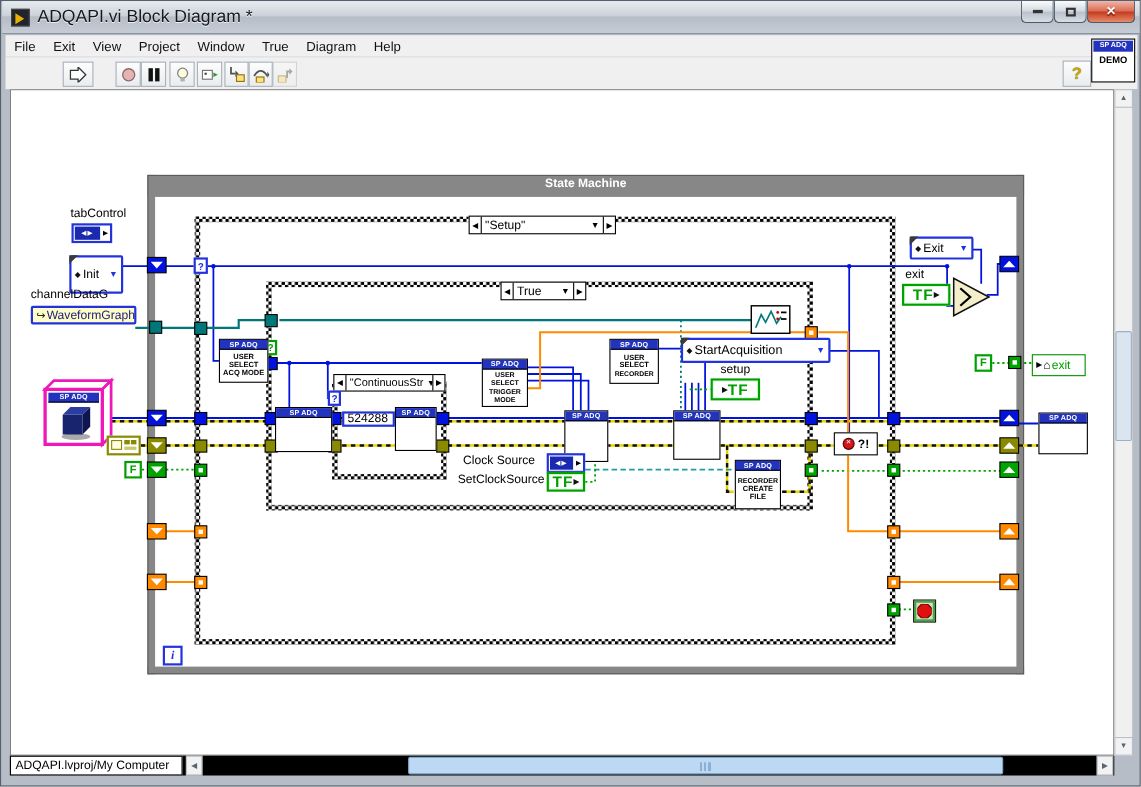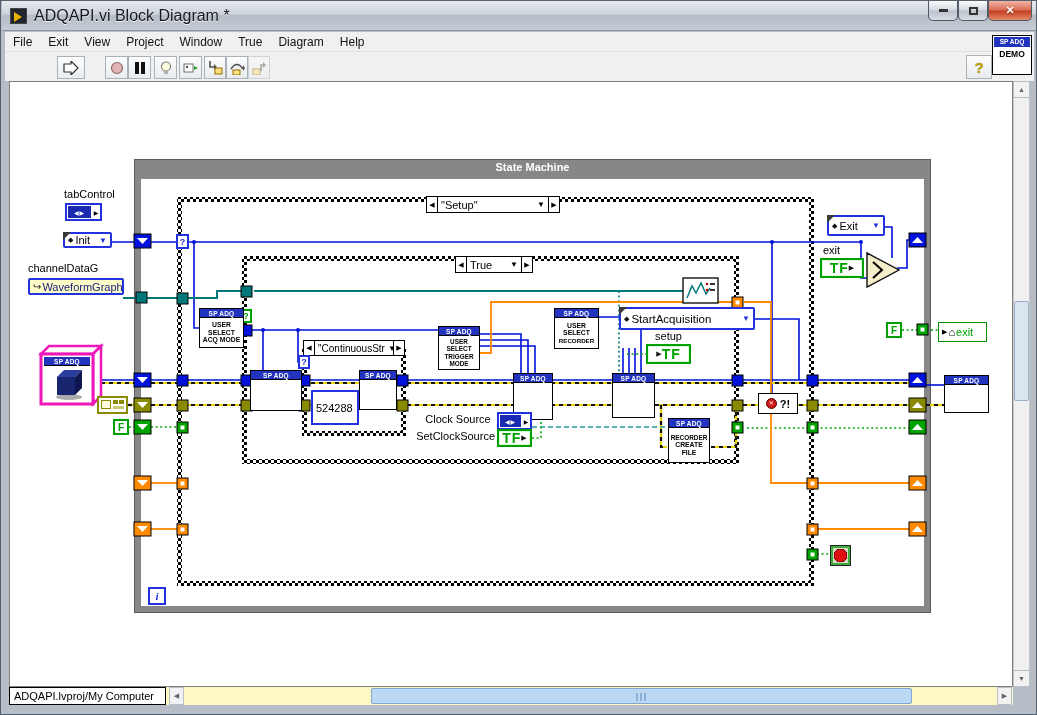--- a/index.html
+++ b/index.html
@@ -22,21 +22,21 @@
 .vi-icon{position:absolute;left:991px;top:34px;width:40px;height:40px;background:#fff;border:1px solid #000;padding:1px}
 .vi-icon .t{background:#2234bd;color:#fff;font-size:6.5px;font-weight:bold;text-align:center;height:10px;line-height:10px}
 .vi-icon .b{color:#000;font-size:8.5px;font-weight:bold;text-align:center;margin-top:2px}
 
 .canvas{position:absolute;left:8px;top:80px;width:1004px;height:606px;background:#fff;border:1px solid #808080}
 svg.layer{position:absolute;left:0;top:0;width:1037px;height:715px}
 
 .vscroll{position:absolute;left:1012px;top:80px;width:17px;height:606px;background:#f0f0f0;border:1px solid #c8c8c8}
 .sbtn{position:absolute;background:#f2f2f2;border:1px solid #b8bfc8;color:#5a6470;font-size:7px;display:flex;align-items:center;justify-content:center}
 .vthumb{position:absolute;left:1013px;top:300px;width:15px;height:100px;background:#dbe5f0;border:1px solid #9ab0c8;border-radius:2px}
-.hbar{position:absolute;left:8px;top:686px;width:1004px;height:18px;background:#fef9c3}
+.hbar{position:absolute;left:8px;top:686px;width:1004px;height:18px;background:#000000}
 .ctxbox{position:absolute;left:0;top:0;width:157px;height:18px;background:#fff;border:1px solid #000;font-size:11px;line-height:16px;padding-left:4px;color:#000;white-space:nowrap;overflow:hidden}
 .hthumb{position:absolute;left:362px;top:1px;width:541px;height:16px;background:#bdd8f2;border:1px solid #7fa7cf;border-radius:2px}
 .hgrip{position:absolute;left:50%;top:4px;width:12px;height:8px;margin-left:-6px;background:repeating-linear-gradient(90deg,#8ab0d8 0 2px,transparent 2px 4px)}
 
 .lbl{position:absolute;font-size:11px;color:#000;white-space:nowrap}
 .loop-title{position:absolute;left:133px;top:160px;width:797px;text-align:center;color:#fff;font-weight:bold;font-size:11px}
 .vinode{position:absolute;border:1px solid #000;background:#fff;display:flex;flex-direction:column}
 .vinode .hdr{background:#2234bd;color:#fff;font-weight:bold;font-size:6.5px;text-align:center;height:9px;line-height:9px;border-bottom:1px solid #000;letter-spacing:.2px}
 .vinode .bd{flex:1;display:flex;flex-direction:column;align-items:center;justify-content:center}
 .vinode .ln{font-size:6.8px;font-weight:bold;line-height:7.6px;color:#000;white-space:nowrap}
@@ -313,21 +313,21 @@
 
   <div class="lbl" style="left:63px;top:187px">tabControl</div>
   <div class="term" style="left:64px;top:202px;width:37px;height:18px">
     <span class="inner">
         <span>◀</span>
         <span>▶</span>
       </span>
     <span class="out">▶</span>
   </div>
 
-  <div class="enumc" style="left:62px;top:231px;width:49px;height:16px">
+  <div class="enumc" style="left:62px;top:231px;width:49px;height:35px">
     <span class="fold"></span>
     <span class="glyph">◆</span>
     <span>Init</span>
     <span class="dd">▼</span>
   </div>
 
   <div class="lbl" style="left:27px;top:261px">channelDataG</div>
   <div class="refbox" style="left:27px;top:277px;width:96px;height:17px">
     <span style="font-size:10px;color:#222;margin-right:1px">↪</span>
     <span style="color:#202080">WaveformGraph</span>
@@ -432,25 +432,25 @@
   <div class="vinode" style="left:943px;top:374px;width:45px;height:38px">
     <div class="hdr">SP ADQ</div>
     <div class="bd"></div>
   </div>
 
   <div class="errh" style="left:757px;top:392px;width:40px;height:21px">
     <span class="cir"><span>✕</span></span>
     <span class="bang">?!</span>
   </div>
 
-  <div class="numc" style="left:310px;top:389px;width:48px;height:35px">
+  <div class="numc" style="left:310px;top:373px;width:48px;height:14px">
     <span>524288</span>
   </div>
 
-  <div class="lbl" style="left:420px;top:412px;width:74px;text-align:center">Clock Source</div>
+  <div class="lbl" style="left:420px;top:412px;width:74px;text-align:left">Clock Source</div>
   <div class="term" style="left:496px;top:411px;width:35px;height:18px">
     <span class="inner">
         <span>◀</span>
         <span>▶</span>
       </span>
     <span class="out">▶</span>
   </div>
 
   <div class="lbl" style="left:408px;top:429px;width:86px;text-align:right">SetClockSource</div>
   <div class="tfbox" style="left:496px;top:428px;width:35px;height:18px">

